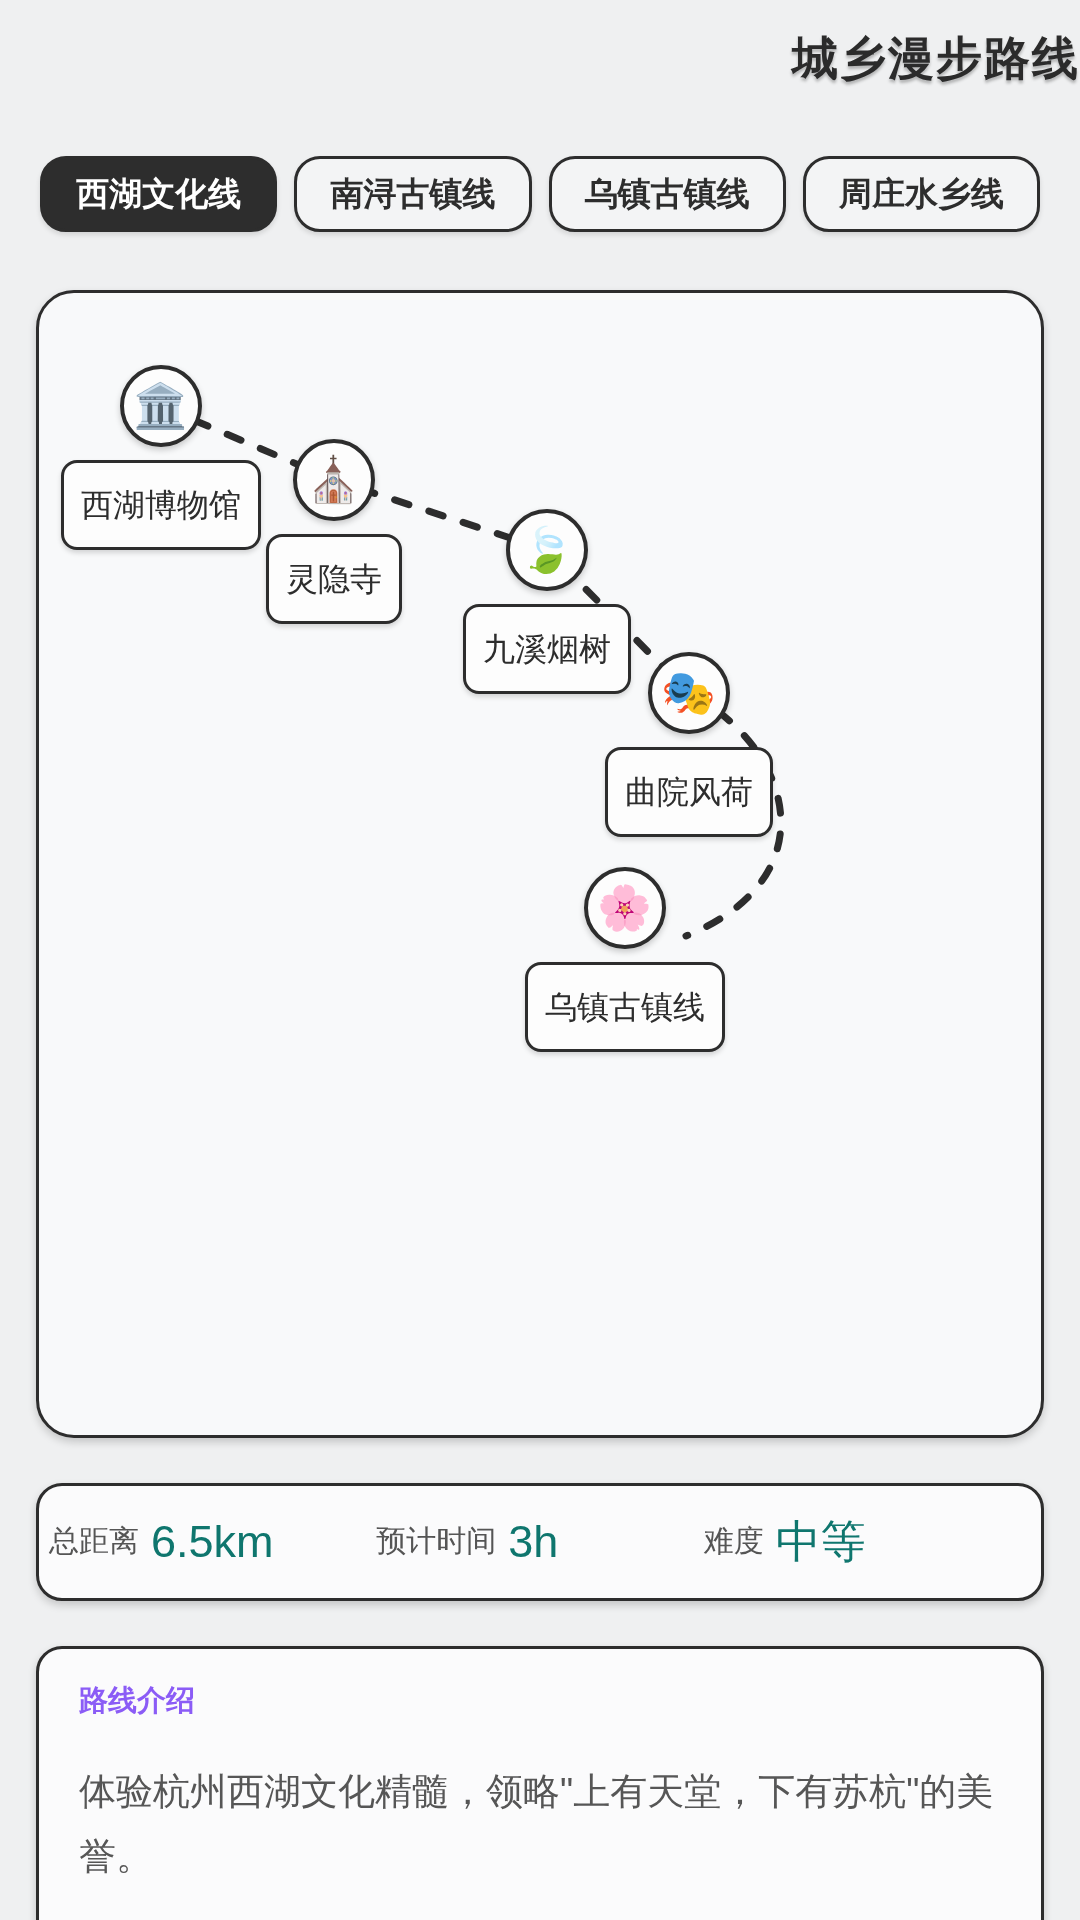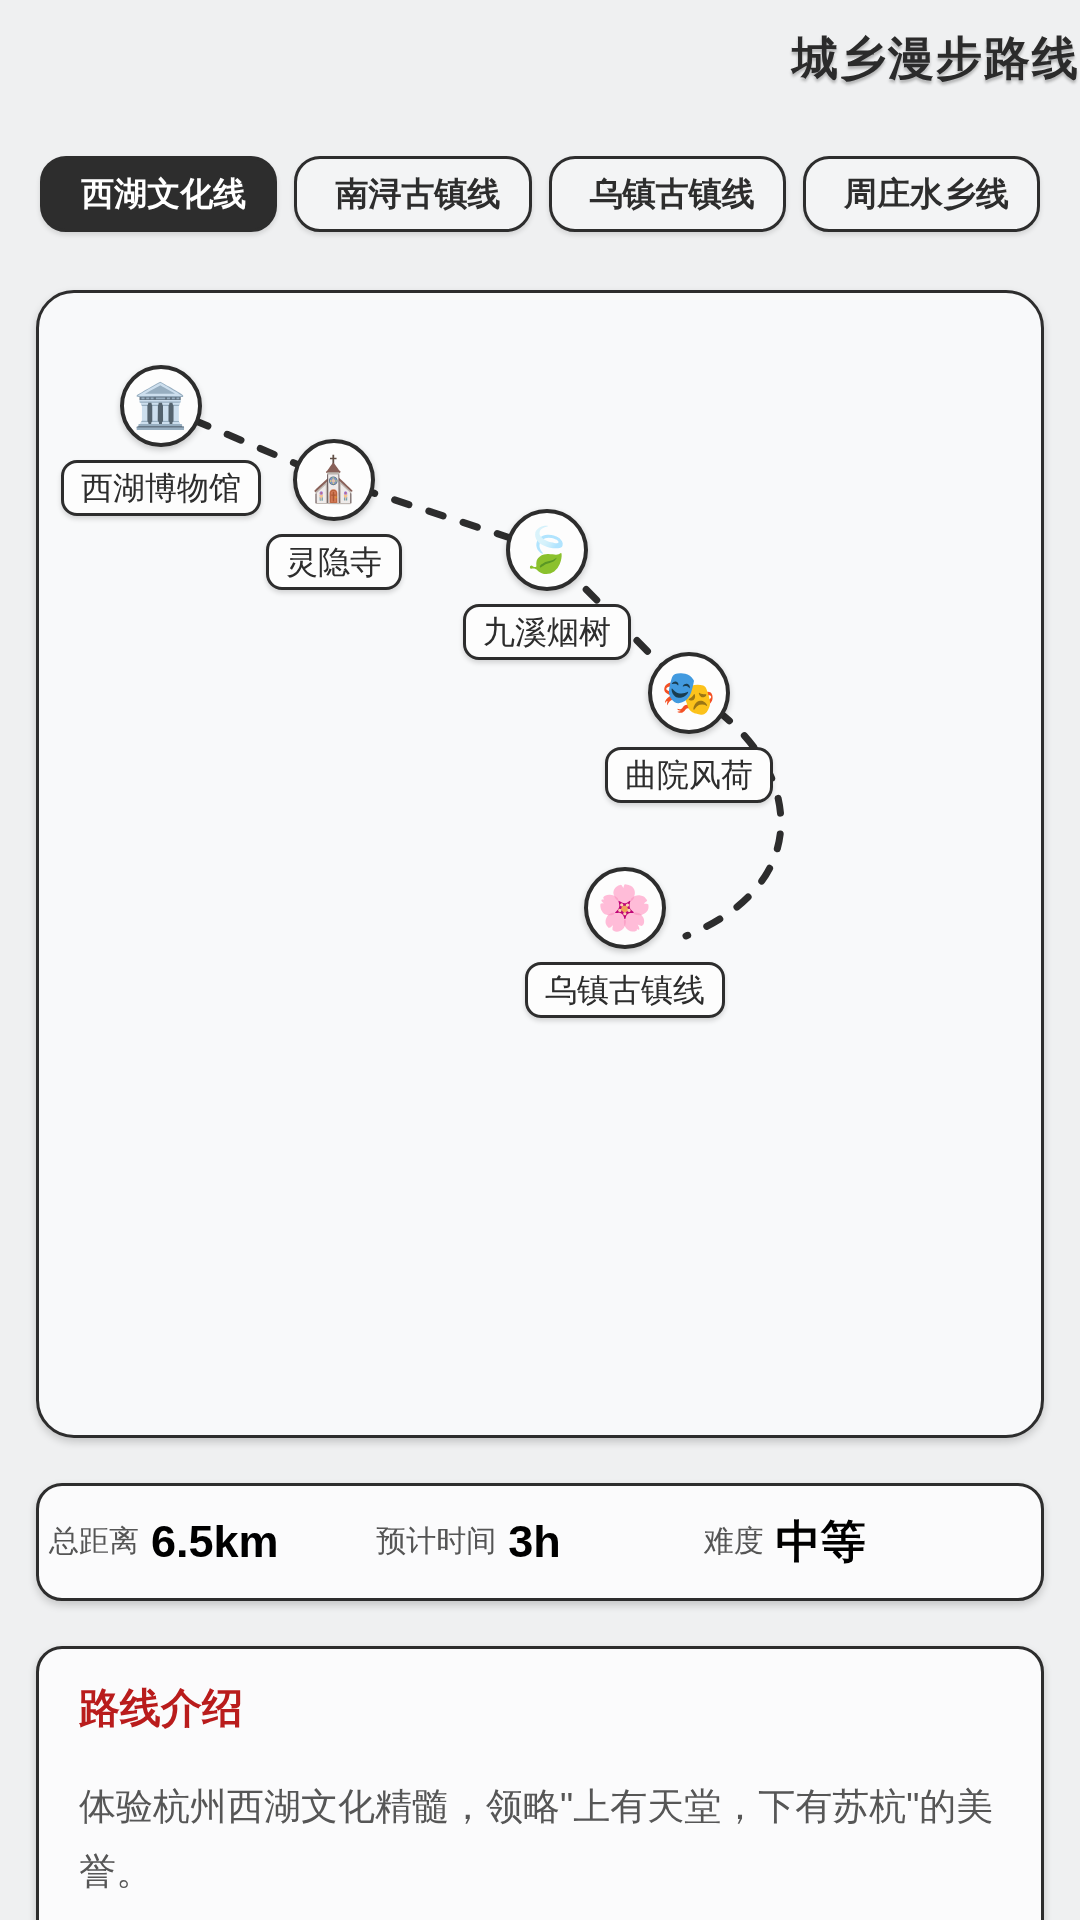--- a/index.html
+++ b/index.html
@@ -31,21 +31,21 @@
   .tab {
     flex: 1 1 0;
     background: #f3f4f5;
     border: 3px solid #2d2d2d;
     border-radius: 26px;
     padding: 13px 28px;
     font-size: 33px;
     font-weight: 600;
     line-height: 1.32;
     color: #2d2d2d;
-    text-align: right;
+    text-align: center;
     cursor: pointer;
     box-shadow: 0 3px 5px rgba(0,0,0,0.12);
     word-break: break-all;
   }
   .tab.active {
     background: #2d2d2d;
     color: #ffffff;
   }
 
   
@@ -89,21 +89,21 @@
     justify-content: center;
     font-size: 44px;
     line-height: 1;
     box-shadow: 0 3px 6px rgba(0,0,0,0.2);
   }
   .stop-label {
     margin-top: 13px;
     background: #fdfdfd;
     border: 3px solid #2d2d2d;
     border-radius: 16px;
-    padding: 5px 17px;
+    padding: 22px 17px;
     font-size: 32px;
     font-weight: 500;
     line-height: 1.25;
     white-space: nowrap;
     color: #2d2d2d;
     box-shadow: 0 3px 5px rgba(0,0,0,0.15);
   }
   
   .stop.s1 { left: 122px; top: 72px;  }
   .stop.s2 { left: 295px; top: 146px; }
@@ -128,38 +128,38 @@
     align-items: center;
     gap: 12px;
   }
   .stat-label {
     font-size: 30px;
     font-weight: 500;
     color: #555555;
   }
   .stat-value {
     font-size: 45px;
-    font-weight: 700;
-    color: #000000;
+    font-weight: 400;
+    color: #0f766e;
   }
 
   
   .intro-card {
     margin: 45px 36px 0 36px;
     background: #fbfbfc;
     border: 3px solid #2d2d2d;
     border-radius: 26px;
     padding: 32px 40px 60px 40px;
     min-height: 260px;
     box-shadow: 0 4px 8px rgba(0,0,0,0.18);
   }
   .intro-title {
-    font-size: 41px;
+    font-size: 29px;
     font-weight: 700;
-    color: #b91c1c;
+    color: #8b5cf6;
   }
   .intro-body {
     margin-top: 38px;
     font-size: 37px;
     line-height: 1.78;
     color: #565656;
   }
 </style>
 </head>
 <body>

